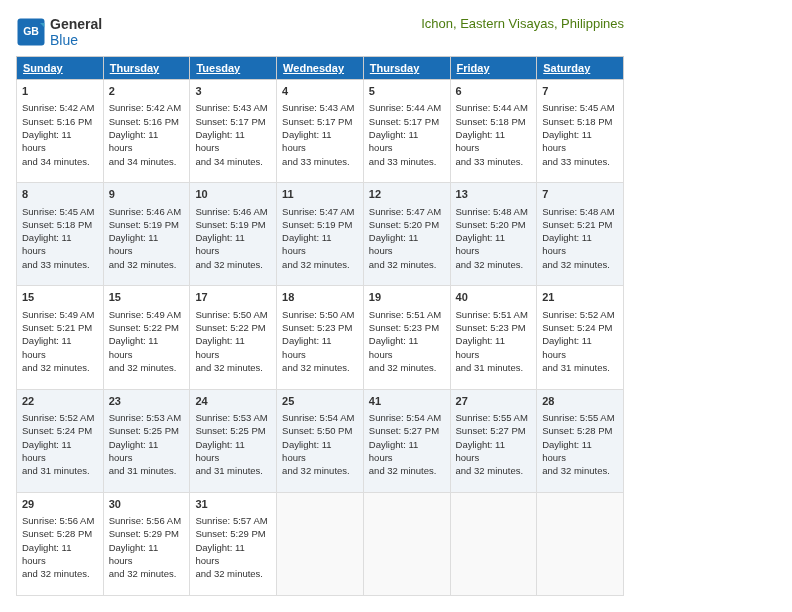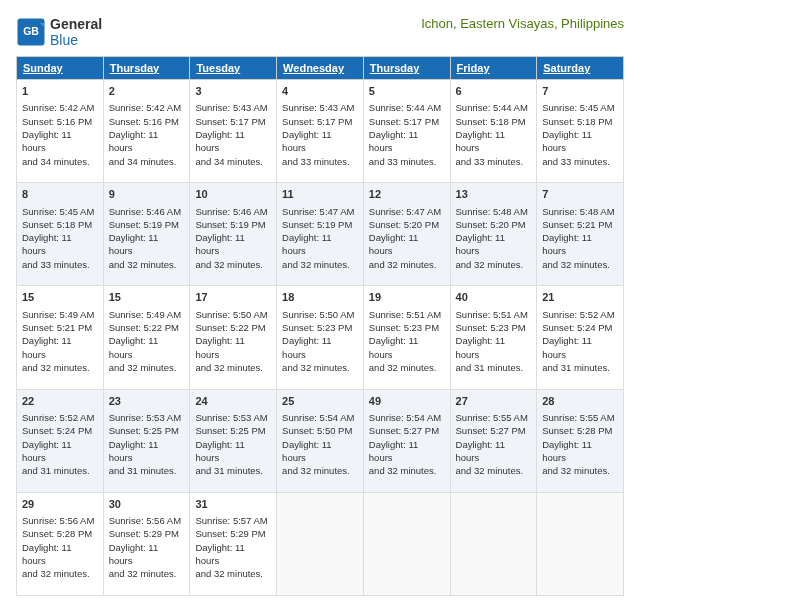--- a/index.html
+++ b/index.html
@@ -294,21 +294,21 @@
             <div>and 31 minutes.</div>
           </td>
           <td>
             <span class="day-num">25</span>
             <div>Sunrise: 5:54 AM</div>
             <div>Sunset: 5:50 PM</div>
             <div>Daylight: 11 hours</div>
             <div>and 32 minutes.</div>
           </td>
           <td>
-            <span class="day-num">49</span>
+            <span class="day-num">41</span>
             <div>Sunrise: 5:54 AM</div>
             <div>Sunset: 5:27 PM</div>
             <div>Daylight: 11 hours</div>
             <div>and 32 minutes.</div>
           </td>
           <td>
             <span class="day-num">27</span>
             <div>Sunrise: 5:55 AM</div>
             <div>Sunset: 5:27 PM</div>
             <div>Daylight: 11 hours</div>

